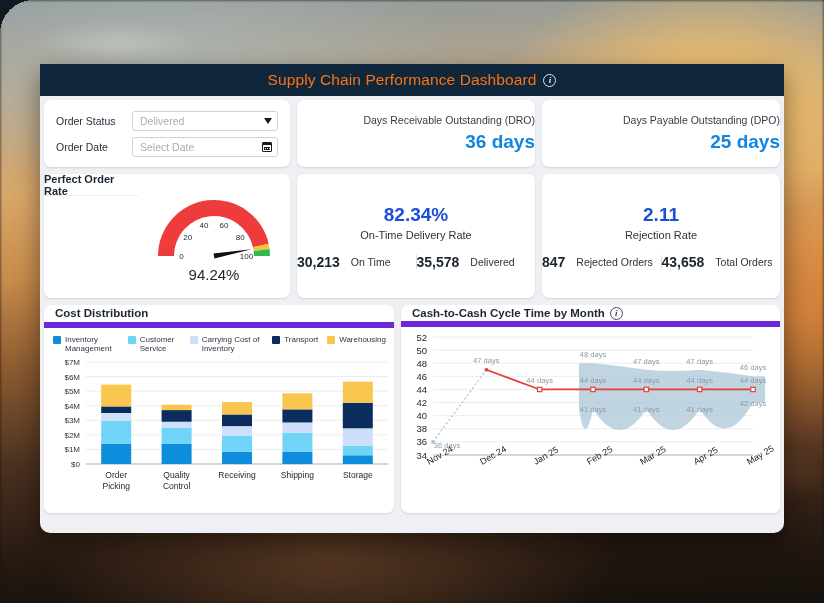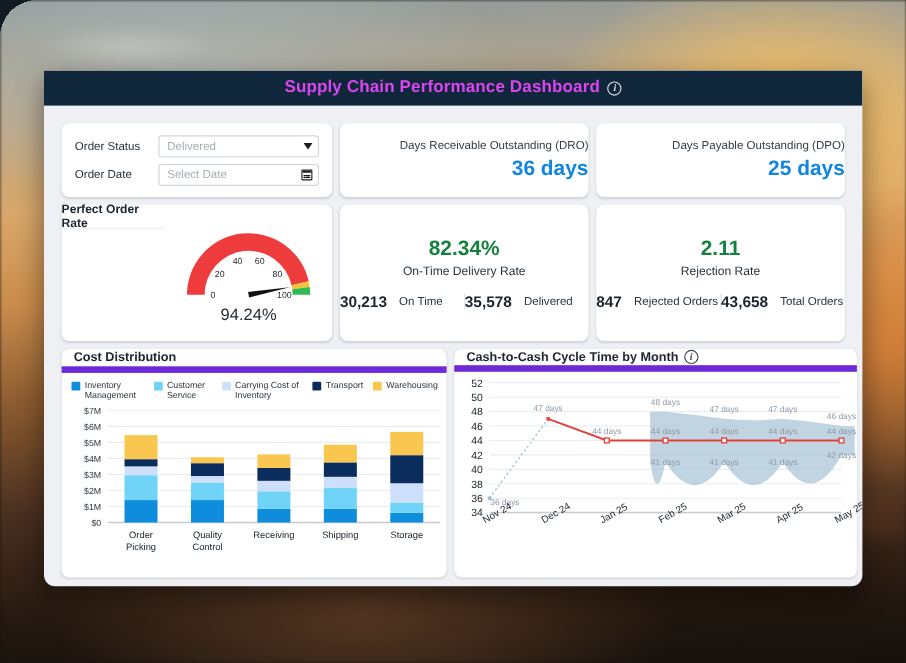--- a/index.html
+++ b/index.html
@@ -47,32 +47,32 @@
     background: #eef0f3;
     border-radius: 0 0 10px 10px;
     box-shadow: 0 10px 26px rgba(0,0,0,.45);
     overflow: hidden;
   }
   #titlebar {
     height: 32px; background: #10263a;
     display: flex; align-items: center; justify-content: center; gap: 7px;
   }
   #titlebar .title {
-    color: #d946ef; font-size: 15.5px; font-weight: bold; letter-spacing: .1px;
+    color: #f97316; font-size: 15.5px; font-weight: normal; letter-spacing: .1px;
   }
   .info-icon {
     display:inline-flex; align-items:center; justify-content:center;
     width: 13px; height: 13px; border-radius: 50%;
     border: 1.2px solid currentColor;
     font-size: 9px; font-weight: bold; font-style: italic;
     line-height: 1; font-family: "Liberation Serif", serif;
   }
   #titlebar .info-icon { color: #dfe7ee; }
 
-  .grid { padding: 16px; display: flex; flex-direction: column; gap: 7px; }
+  .grid { padding: 4px; display: flex; flex-direction: column; gap: 7px; }
   .row { display: flex; gap: 7px; }
   .card {
     background: #fff; border-radius: 7px;
     box-shadow: 0 1px 2px rgba(20,30,50,.13);
   }
 
   
   #row1 { height: 67px; }
   #filters { width: 246px; display: flex; flex-direction: column; justify-content: center; gap: 6px; padding: 0 12px; }
   .filter-line { display: flex; align-items: center; gap: 8px; }
@@ -104,21 +104,21 @@
     height: 22px; display: flex; align-items: center; justify-content: center; gap: 5px;
     border-bottom: 1px solid #eceef1; font-size: 11px; font-weight: bold; color: #1c2630;
   }
   #gauge-body { flex: 1; display: flex; flex-direction: column; align-items: center; justify-content: center; padding-top: 2px; }
   #gauge-wrap { position: relative; width: 152px; height: 78px; }
   #gauge-wrap svg { display:block; }
   .gauge-num { position: absolute; font-size: 8px; fill: #2b2b2b; }
   .gauge-pct { font-size: 15px; font-weight: normal; color: #1d2730; margin-top: -4px; }
 
   .kpi-big { flex: 1; display: flex; flex-direction: column; align-items: center; justify-content: center; padding: 6px 0 4px; }
-  .kpi-big .big { font-size: 19px; font-weight: bold; color: #15803d; }
+  .kpi-big .big { font-size: 19px; font-weight: bold; color: #1d4ed8; }
   .kpi-big .sub { font-size: 11px; color: #2b343d; margin-top: 3px; }
   .kpi-split { display: flex; align-items: stretch; margin-top: 13px; width: 100%; }
   .kpi-half { flex: 1; display: flex; flex-direction: row; align-items: center; gap: 11px; }
   .kpi-half .n { font-size: 14px; font-weight: bold; color: #1b242d; }
   .kpi-half .t { font-size: 10.5px; color: #2b343d; }
   .kpi-div { width: 1px; background: #d8dce1; margin: 1px 0; }
 
   
   #row3 { height: 208px; }
   .chart-card { display: flex; flex-direction: column; }

